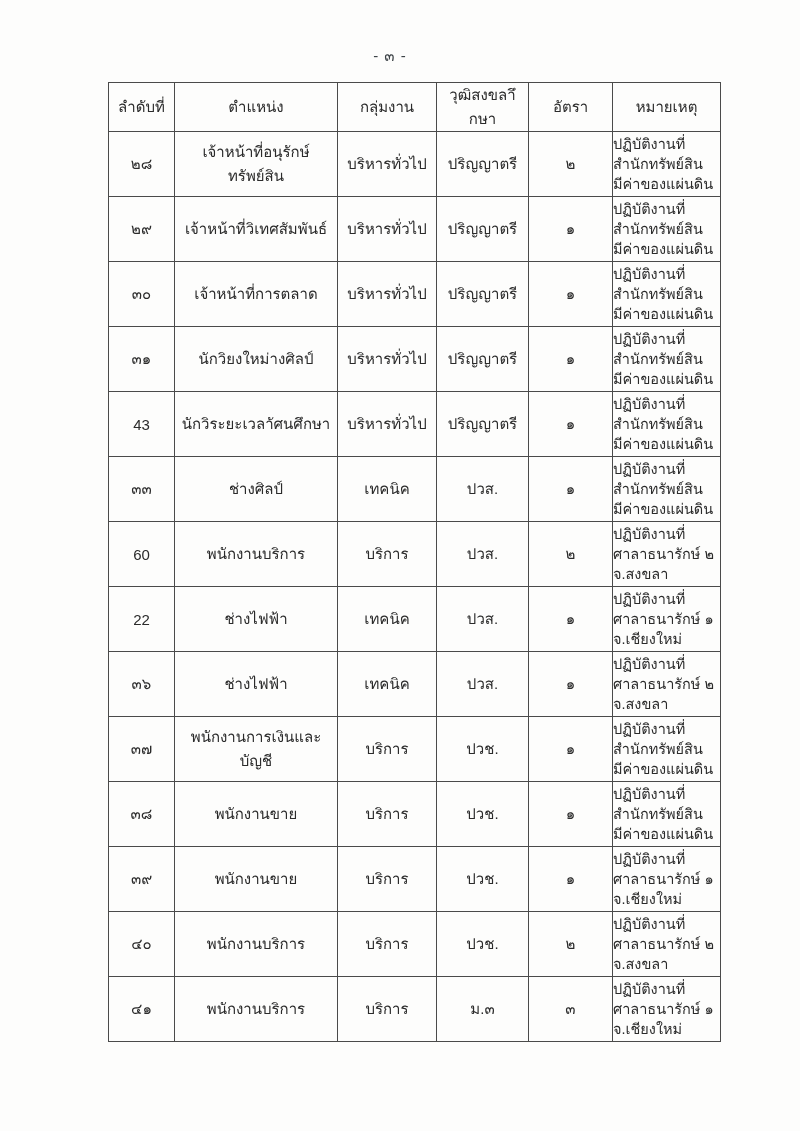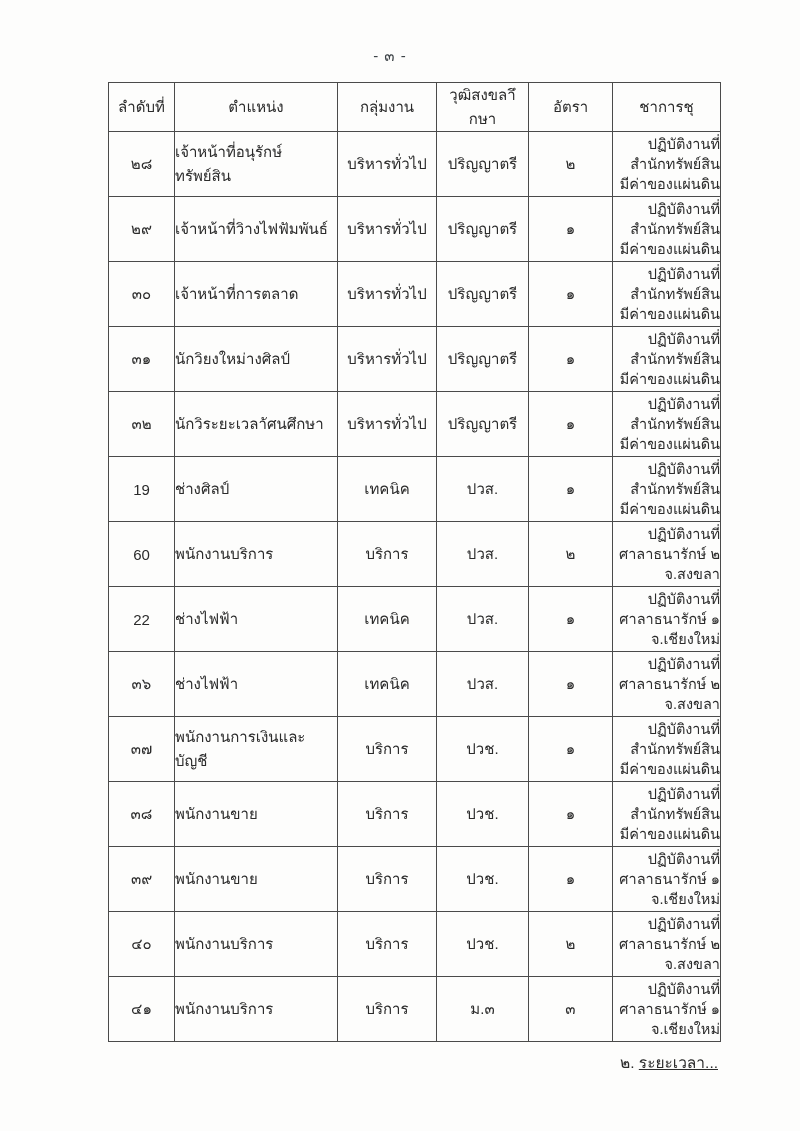--- a/index.html
+++ b/index.html
@@ -41,23 +41,23 @@
   table.doc-table td {
     border: 1px solid #4a4a4a;
     vertical-align: middle;
     font-weight: normal;
     overflow: hidden;
     padding: 0;
   }
   table.doc-table thead tr { height: 45px; }
   table.doc-table tbody tr { height: 65px; }
   td.c-no, td.c-group, td.c-edu, td.c-rate { text-align: center; }
-  td.c-pos { text-align: left; padding-left: 11px; }
+  td.c-pos { text-align: center; padding-left: 11px; }
   td.c-remark {
-    text-align: right;
+    text-align: left;
     white-space: pre-line;
     font-size: 14.5px;
     line-height: 20px;
   }
   th { text-align: center; margin-top: 20px; }
   .footer-note {
     position: absolute;
     top: 1050px;
     left: 420px;
     width: 298px;
@@ -83,37 +83,37 @@
       <col style="width:84px">
       <col style="width:108px">
     </colgroup>
     <thead>
       <tr>
         <th>ลำดับที่</th>
         <th>ตำแหน่ง</th>
         <th>กลุ่มงาน</th>
         <th>วุฒิสงขลาึกษา</th>
         <th>อัตรา</th>
-        <th>ชาการชุ</th>
+        <th>หมายเหตุ</th>
       </tr>
     </thead>
     <tbody>
       <tr>
         <td class="c-no">๒๘</td>
         <td class="c-pos">เจ้าหน้าที่อนุรักษ์ทรัพย์สิน</td>
         <td class="c-group">บริหารทั่วไป</td>
         <td class="c-edu">ปริญญาตรี</td>
         <td class="c-rate">๒</td>
         <td class="c-remark">ปฏิบัติงานที่
 สำนักทรัพย์สิน
 มีค่าของแผ่นดิน</td>
       </tr>
       <tr>
         <td class="c-no">๒๙</td>
-        <td class="c-pos">เจ้าหน้าที่วิางไฟฟัมพันธ์</td>
+        <td class="c-pos">เจ้าหน้าที่วิเทศสัมพันธ์</td>
         <td class="c-group">บริหารทั่วไป</td>
         <td class="c-edu">ปริญญาตรี</td>
         <td class="c-rate">๑</td>
         <td class="c-remark">ปฏิบัติงานที่
 สำนักทรัพย์สิน
 มีค่าของแผ่นดิน</td>
       </tr>
       <tr>
         <td class="c-no">๓๐</td>
         <td class="c-pos">เจ้าหน้าที่การตลาด</td>
@@ -128,31 +128,31 @@
         <td class="c-no">๓๑</td>
         <td class="c-pos">นักวิยงใหม่างศิลป์</td>
         <td class="c-group">บริหารทั่วไป</td>
         <td class="c-edu">ปริญญาตรี</td>
         <td class="c-rate">๑</td>
         <td class="c-remark">ปฏิบัติงานที่
 สำนักทรัพย์สิน
 มีค่าของแผ่นดิน</td>
       </tr>
       <tr>
-        <td class="c-no">๓๒</td>
+        <td class="c-no">43</td>
         <td class="c-pos">นักวิระยะเวลาัศนศึกษา</td>
         <td class="c-group">บริหารทั่วไป</td>
         <td class="c-edu">ปริญญาตรี</td>
         <td class="c-rate">๑</td>
         <td class="c-remark">ปฏิบัติงานที่
 สำนักทรัพย์สิน
 มีค่าของแผ่นดิน</td>
       </tr>
       <tr>
-        <td class="c-no">19</td>
+        <td class="c-no">๓๓</td>
         <td class="c-pos">ช่างศิลป์</td>
         <td class="c-group">เทคนิค</td>
         <td class="c-edu">ปวส.</td>
         <td class="c-rate">๑</td>
         <td class="c-remark">ปฏิบัติงานที่
 สำนักทรัพย์สิน
 มีค่าของแผ่นดิน</td>
       </tr>
       <tr>
         <td class="c-no">60</td>
@@ -230,17 +230,14 @@
         <td class="c-group">บริการ</td>
         <td class="c-edu">ม.๓</td>
         <td class="c-rate">๓</td>
         <td class="c-remark">ปฏิบัติงานที่
 ศาลาธนารักษ์ ๑
 จ.เชียงใหม่</td>
       </tr>
     </tbody>
   </table>
 
-  <div class="footer-note">
-    <span>๒. </span><span class="u">ระยะเวลา...</span>
-  </div>
 
 </div>
 
 </body></html>

